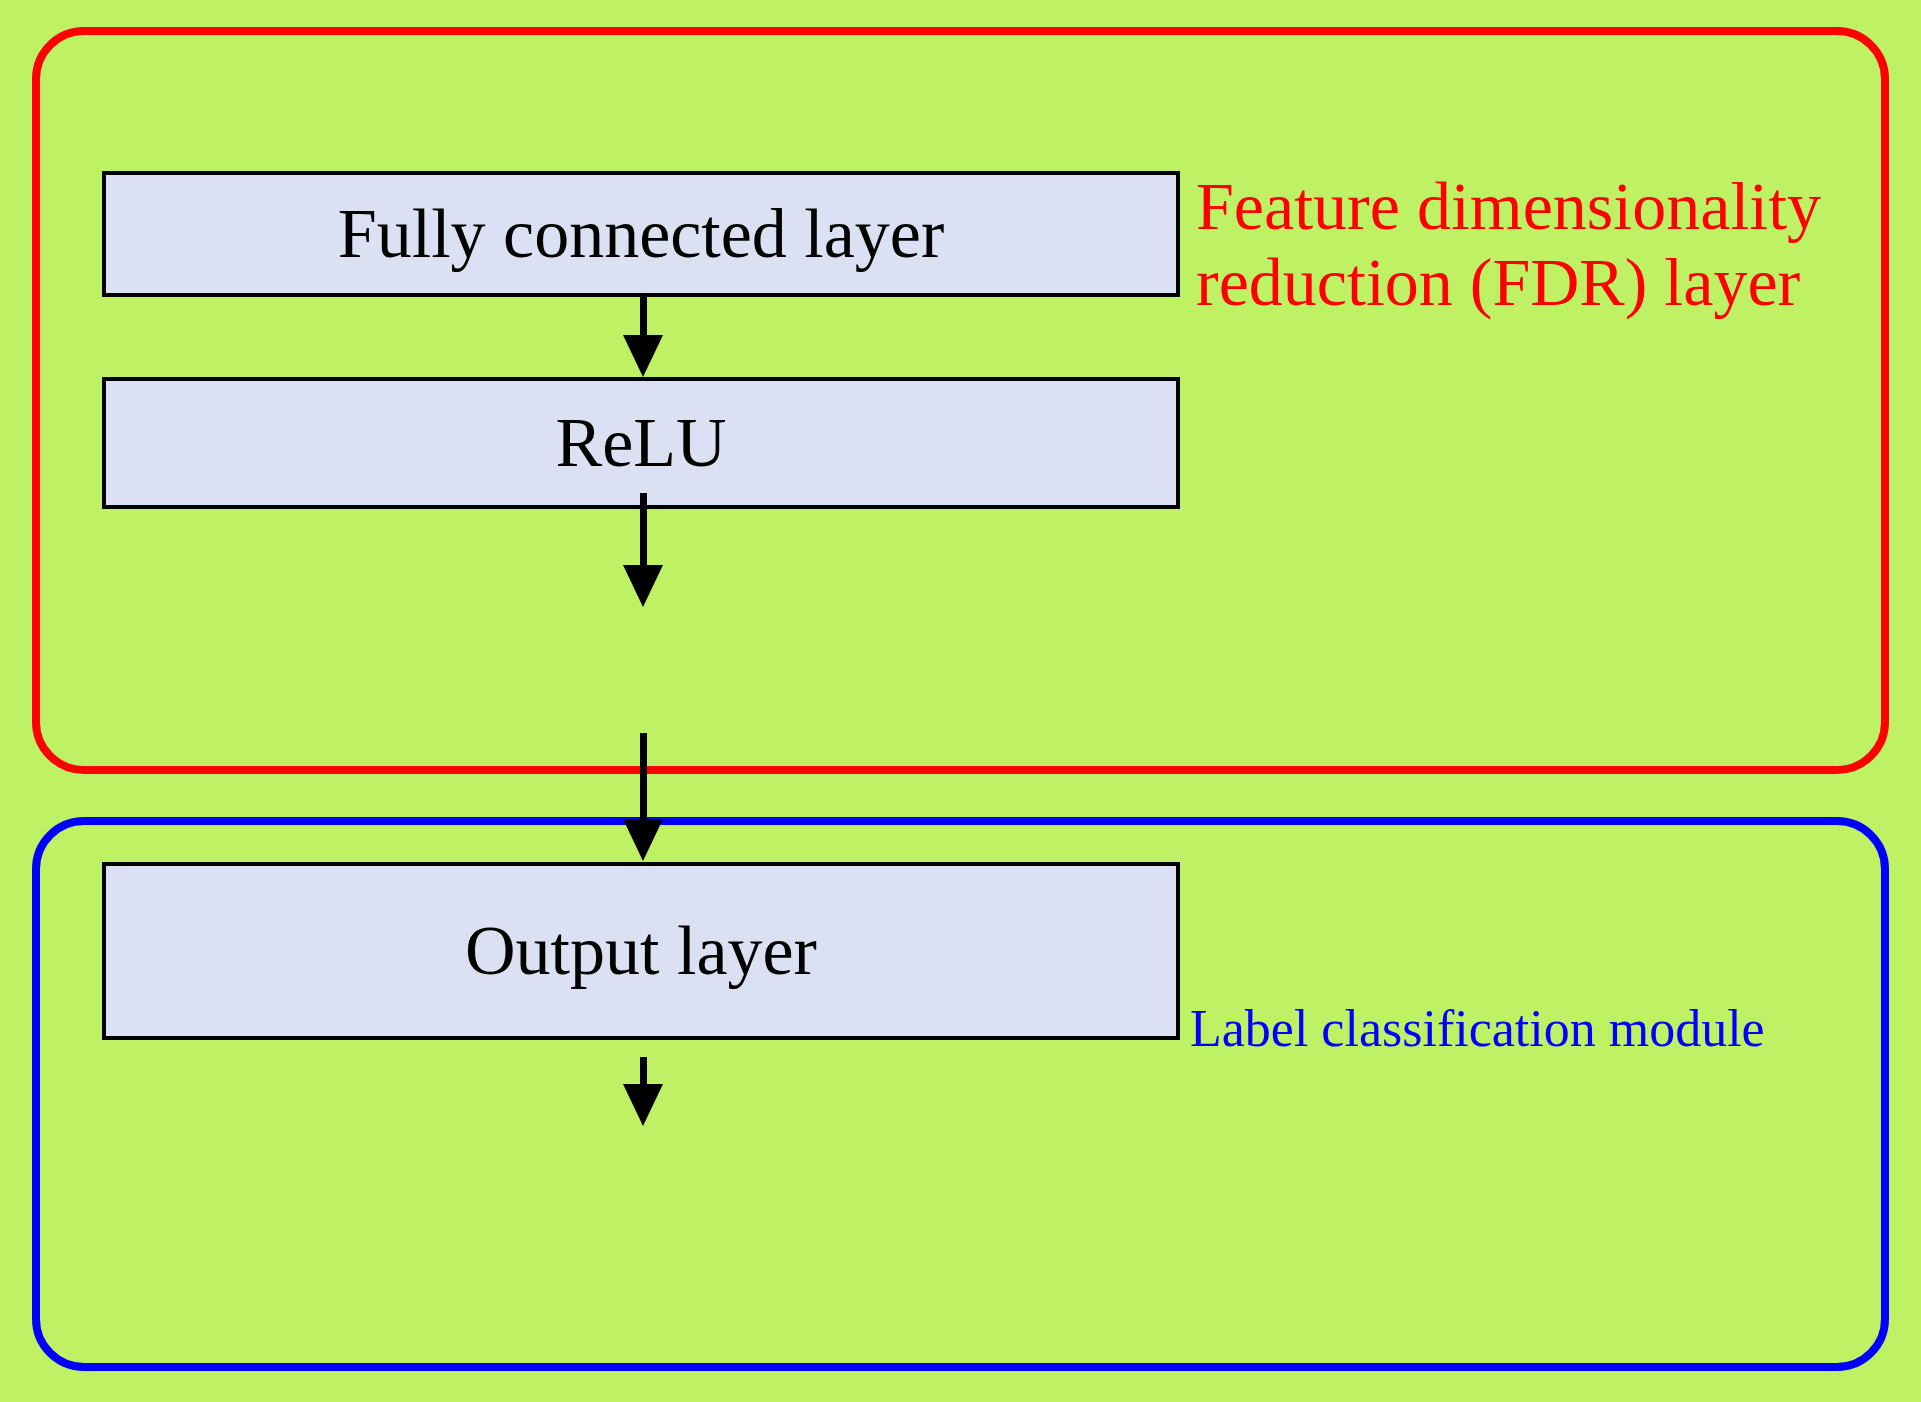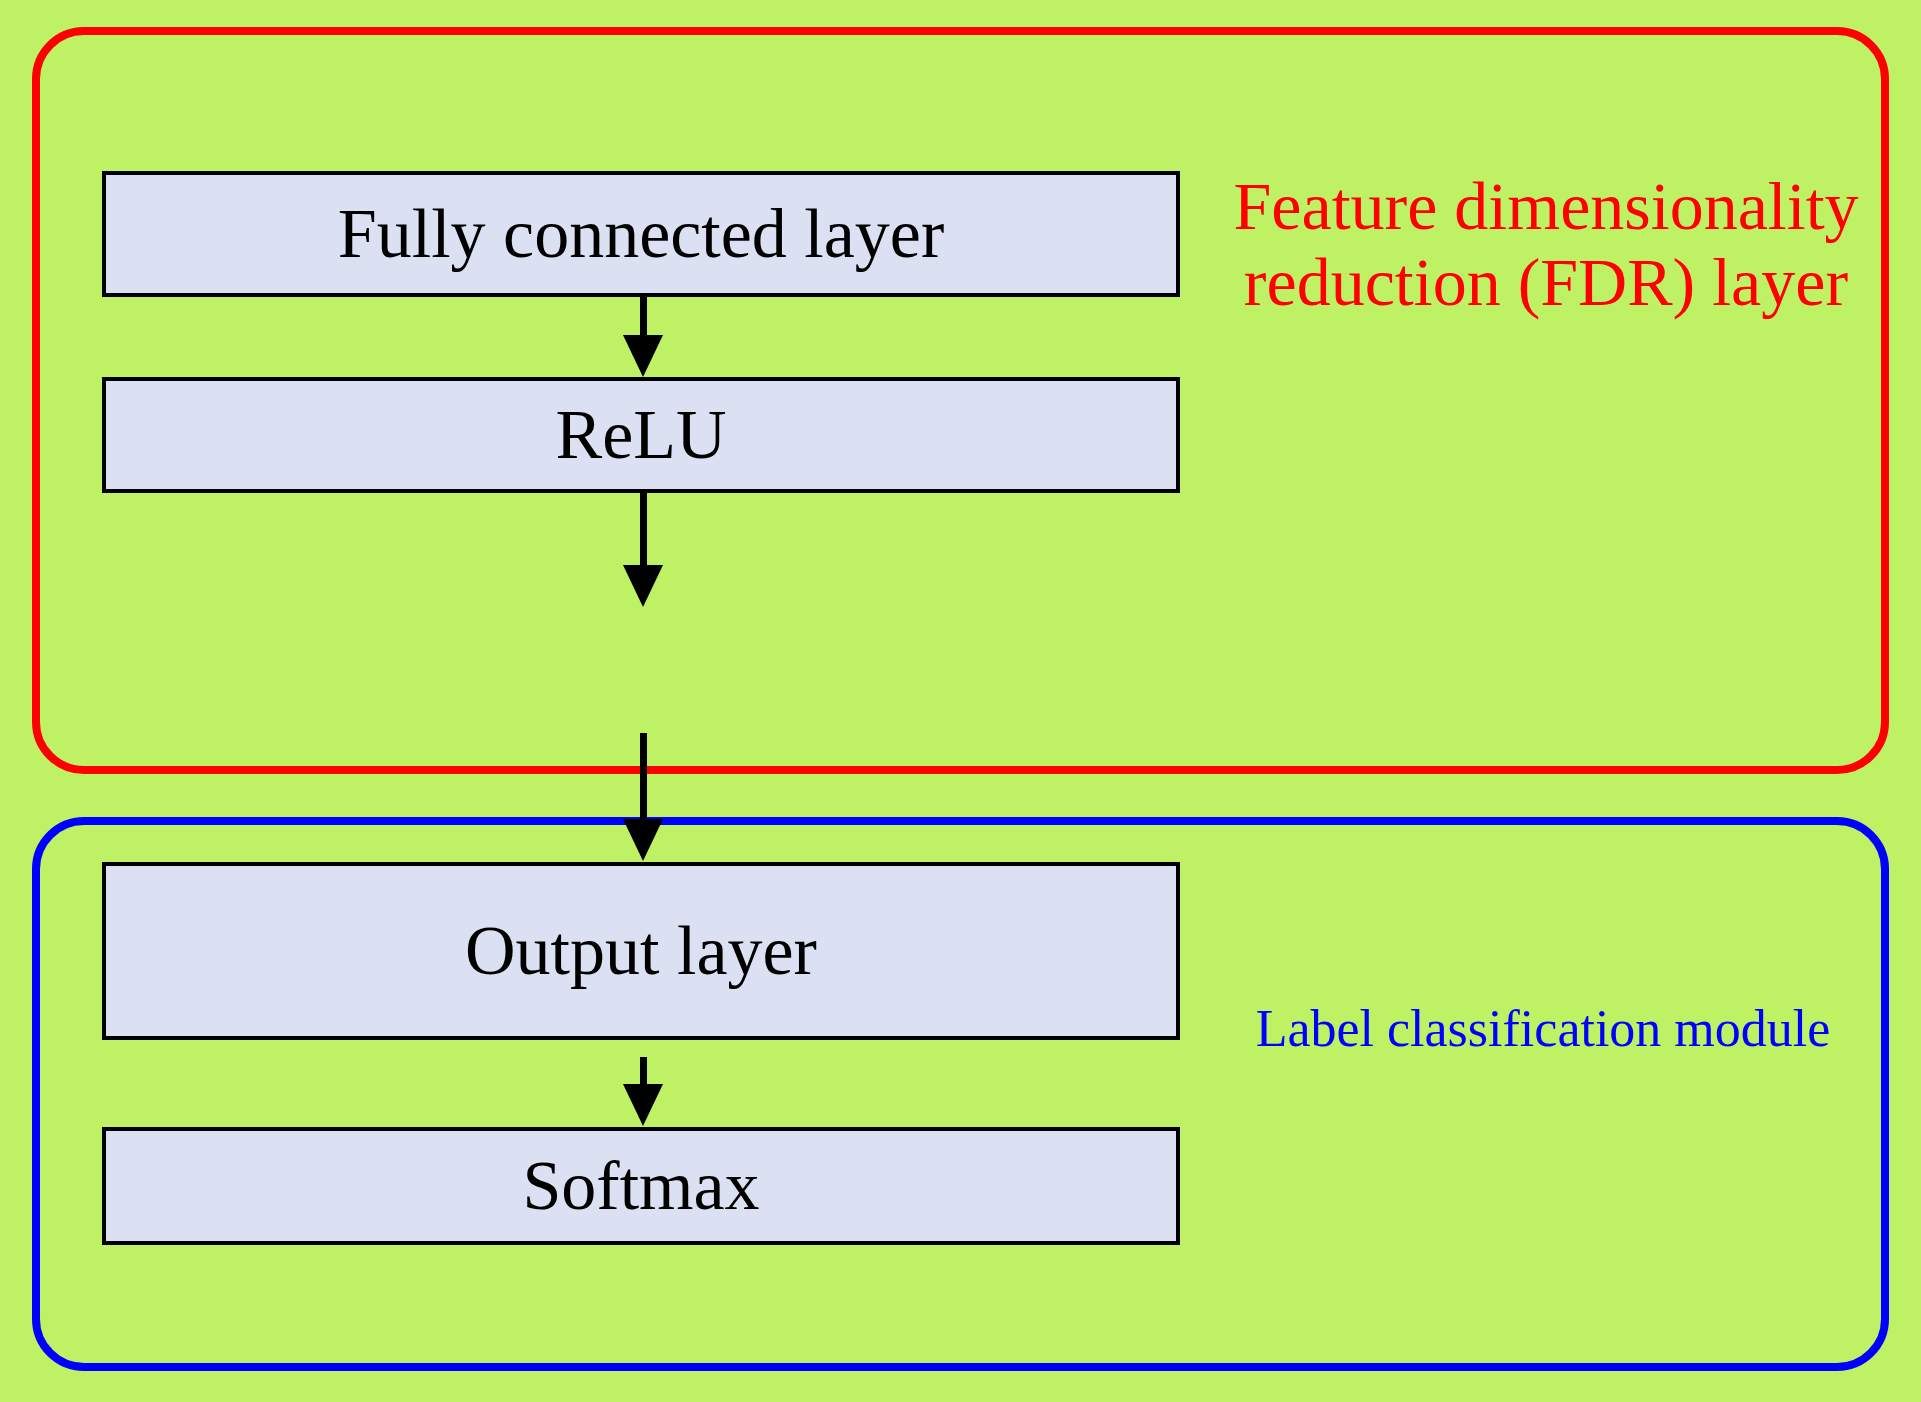--- a/index.html
+++ b/index.html
@@ -40,21 +40,21 @@
     width: 1857px;
     height: 554px;
     border-width: 8px;
     border-color: #0000ff;
     border-radius: 52px;
   }
 
   
   .group-caption {
     position: absolute;
-    text-align: center;
+    text-align: left;
     line-height: 1.12;
     font-weight: normal;
   }
   .caption-fdr {
     left: 1196px;
     top: 168px;
     width: 700px;
     font-size: 68px;
     color: #ff0000;
   }
@@ -76,21 +76,21 @@
     border: 4px solid #000000;
     display: flex;
     align-items: center;
     justify-content: center;
     color: #000000;
     font-size: 70px;
     line-height: 1;
     white-space: nowrap;
   }
   .node-fc       { top: 171px;  height: 126px; }
-  .node-relu     { top: 377px;  height: 116px; }
+  .node-relu     { top: 377px;  height: 132px; }
   .node-dropout  { top: 608px;  height: 125px; }
   .node-output   { top: 862px;  height: 178px; }
   .node-softmax  { top: 1127px; height: 118px; }
 
   
   .arrow {
     position: absolute;
     left: 637px;
     width: 13px;
   }
@@ -161,21 +161,18 @@
 
   <div class="node-box node-output">
     <span>Output layer</span>
   </div>
 
   <div class="arrow arrow-output-softmax">
     <div class="shaft"></div>
     <div class="head"></div>
   </div>
 
-  <div class="node-box node-softmax">
-    <span>Softmax</span>
-  </div>
 
   <div class="group-caption caption-fdr">Feature dimensionality reduction (FDR) layer</div>
 
   <div class="group-caption caption-label-cls">Label classification module</div>
 
 </div>
 
 </body></html>

